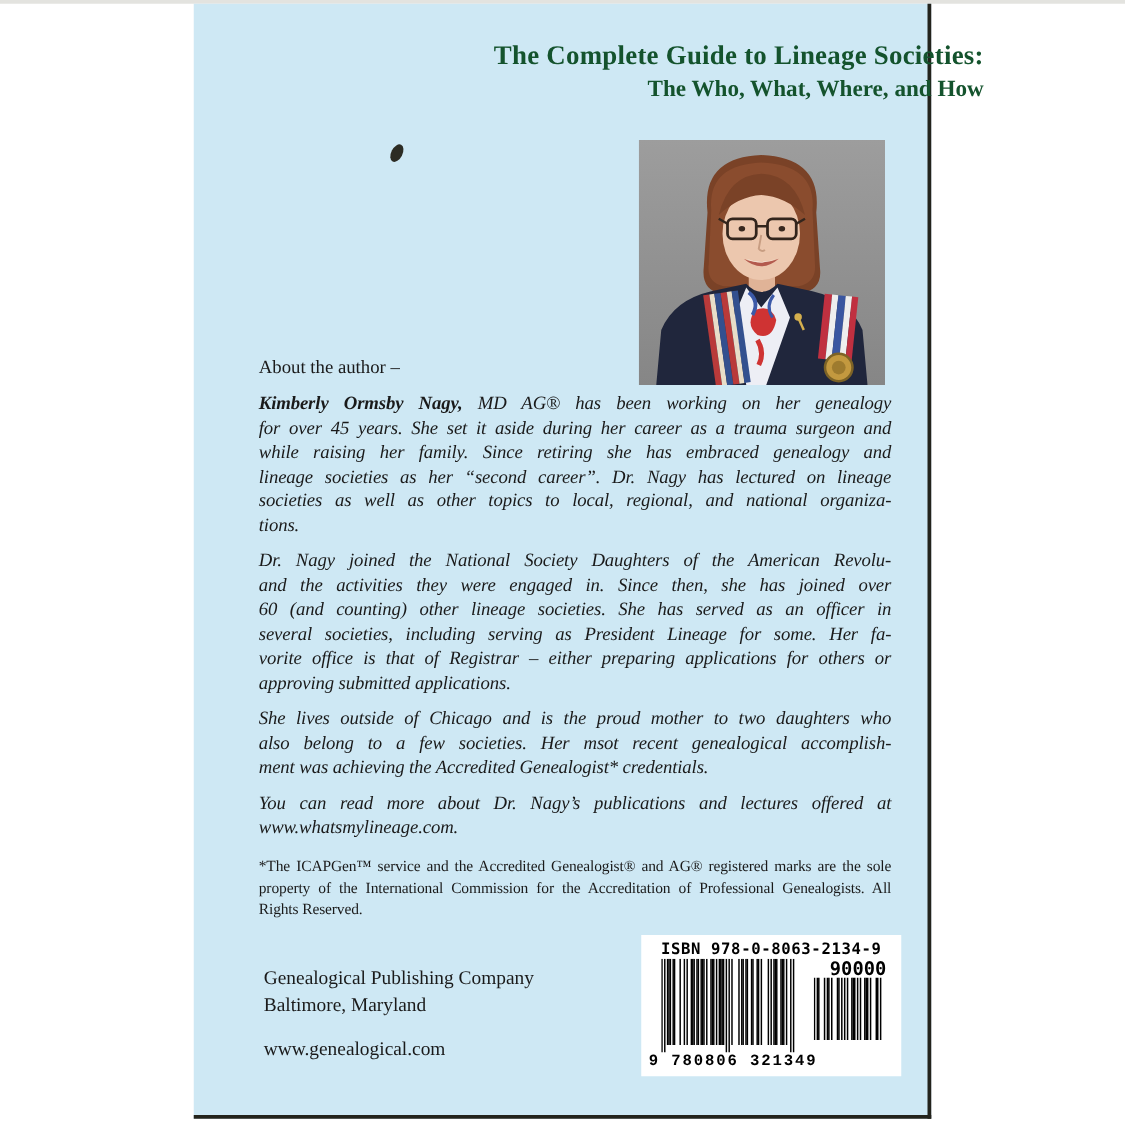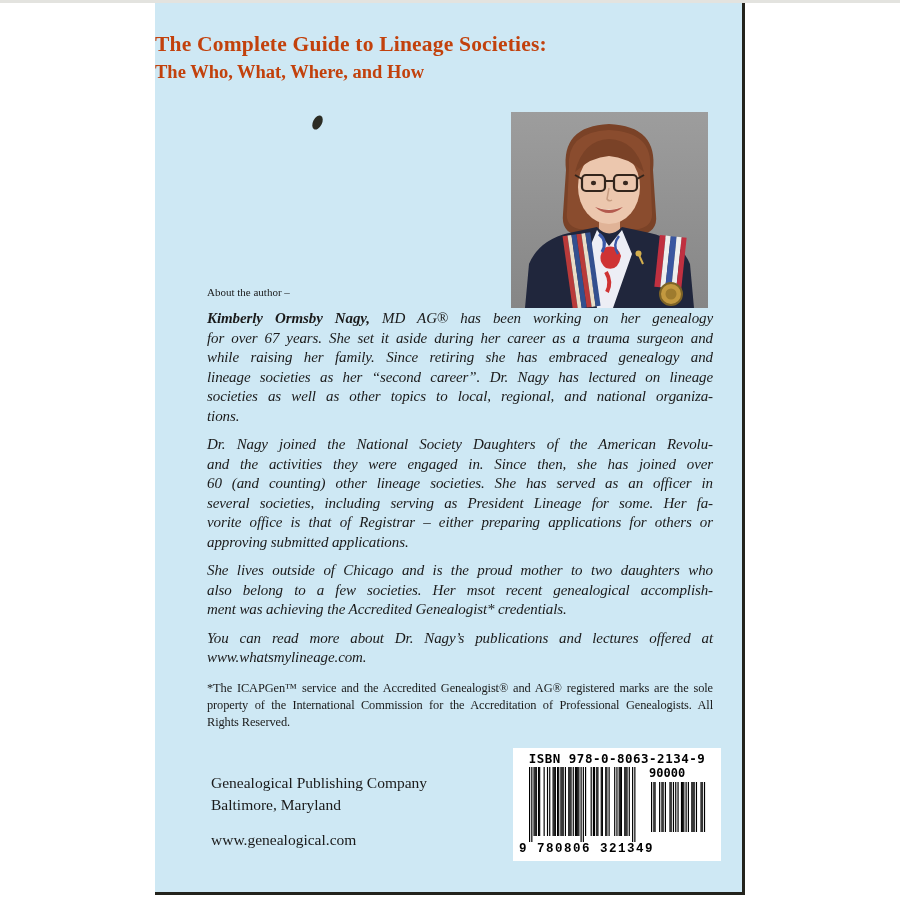--- a/index.html
+++ b/index.html
@@ -10,54 +10,54 @@
   }
   .stage { position:relative; width:900px; height:900px; }
   .top-strip { position:absolute; left:0; top:0; width:900px; height:3px; background:#e3e3df; }
 
   .cover {
     position:absolute; left:155px; top:3px; width:590px; height:892px;
     background:#cee8f4; box-sizing:border-box;
     border-right:3px solid #23231c; border-bottom:3px solid #23231c;
   }
 
-  .title-block { position:absolute; top:29px; left:0; width:100%; text-align:left; color:#c2410c; }
+  .title-block { position:absolute; top:29px; left:0; width:100%; text-align:right; color:#14532d;padding-left:45px; }
   .title1 { font-size:21.5px; font-weight:bold; letter-spacing:0.2px; }
   .title2 { font-size:18.5px; font-weight:bold; margin-top:5px; }
 
   .ink-blot {
     position:absolute; left:158px; top:112px; width:9px; height:15px;
     background:#2c2c24; border-radius:50%; transform:rotate(27deg);
   }
 
   .photo { position:absolute; left:356px; top:109px; width:197px; height:196px; }
   .photo svg { display:block; }
 
   .text-col { position:absolute; left:52px; top:283px; width:506px; color:#1a1a1a; }
-  .about-heading { font-size:11px; margin-bottom:11px; }
+  .about-heading { font-size:15px; margin-bottom:11px; }
   .paras { font-size:15px; line-height:19.5px; letter-spacing:-0.1px;font-style:italic; }
   .para { margin-bottom:9px; }
   .tline { text-align:justify; text-align-last:justify; }
   .tline.last { text-align-last:left; }
   .tline strong { letter-spacing:-0.1px; }
   .footnote { margin-top:12px; font-size:12.4px; line-height:17px; letter-spacing:-0.1px; }
 
   .publisher { position:absolute; left:56px; top:769px; font-size:15.5px; line-height:22px; color:#1a1a1a; }
   .website { margin-top:13px; }
 
   .barcode-box { position:absolute; left:358px; top:745px; width:208px; height:113px; background:#ffffff; }
   .isbn-line {
     position:absolute; top:3px; left:0; width:100%; text-align:center;
     font-family:"DejaVu Sans Mono", monospace; font-size:12.5px; font-weight:bold;
     letter-spacing:0.5px; color:#000;
   }
   .main-bars { position:absolute; left:16px; top:19px; font-size:0; }
   .supp-label {
-    position:absolute; left:136px; top:18px; width:60px; text-align:left;
-    font-family:"DejaVu Sans Mono", monospace; font-size:12px; font-weight:bold; color:#000;
+    position:absolute; left:136px; top:18px; width:60px; text-align:right;
+    font-family:"DejaVu Sans Mono", monospace; font-size:15px; font-weight:bold; color:#000;
   }
   .supp-bars { position:absolute; left:138px; top:34px; font-size:0; }
   .digits {
     position:absolute; left:6px; top:94px;
     font-family:Liberation Mono, monospace; font-size:12.5px; font-weight:bold;
     letter-spacing:1.5px; color:#000;
   }
 </style>
 </head>
 <body>
@@ -136,21 +136,21 @@
         <line x1="128" y1="143" x2="132" y2="152" stroke="#d4af4e" stroke-width="2"></line>
         <circle cx="127.5" cy="141.5" r="3" fill="#d4af4e"></circle>
       </svg>
     </div>
 
     <div class="text-col">
       <div class="about-heading">About the author –</div>
       <div class="paras">
           <div class="para">
             <div class="tline"><strong>Kimberly Ormsby Nagy,</strong> MD AG® has been working on her genealogy</div>
-            <div class="tline">for over 67 years. She set it aside during her career as a trauma surgeon and</div>
+            <div class="tline">for over 45 years. She set it aside during her career as a trauma surgeon and</div>
             <div class="tline">while raising her family. Since retiring she has embraced genealogy and</div>
             <div class="tline">lineage societies as her “second career”. Dr. Nagy has lectured on lineage</div>
             <div class="tline">societies as well as other topics to local, regional, and national organiza-</div>
             <div class="tline last">tions.</div>
           </div>
           <div class="para">
             <div class="tline">Dr. Nagy joined the National Society Daughters of the American Revolu-</div>
             <div class="tline">and the activities they were engaged in. Since then, she has joined over</div>
             <div class="tline">60 (and counting) other lineage societies. She has served as an officer in</div>
             <div class="tline">several societies, including serving as President Lineage for some. Her fa-</div>

